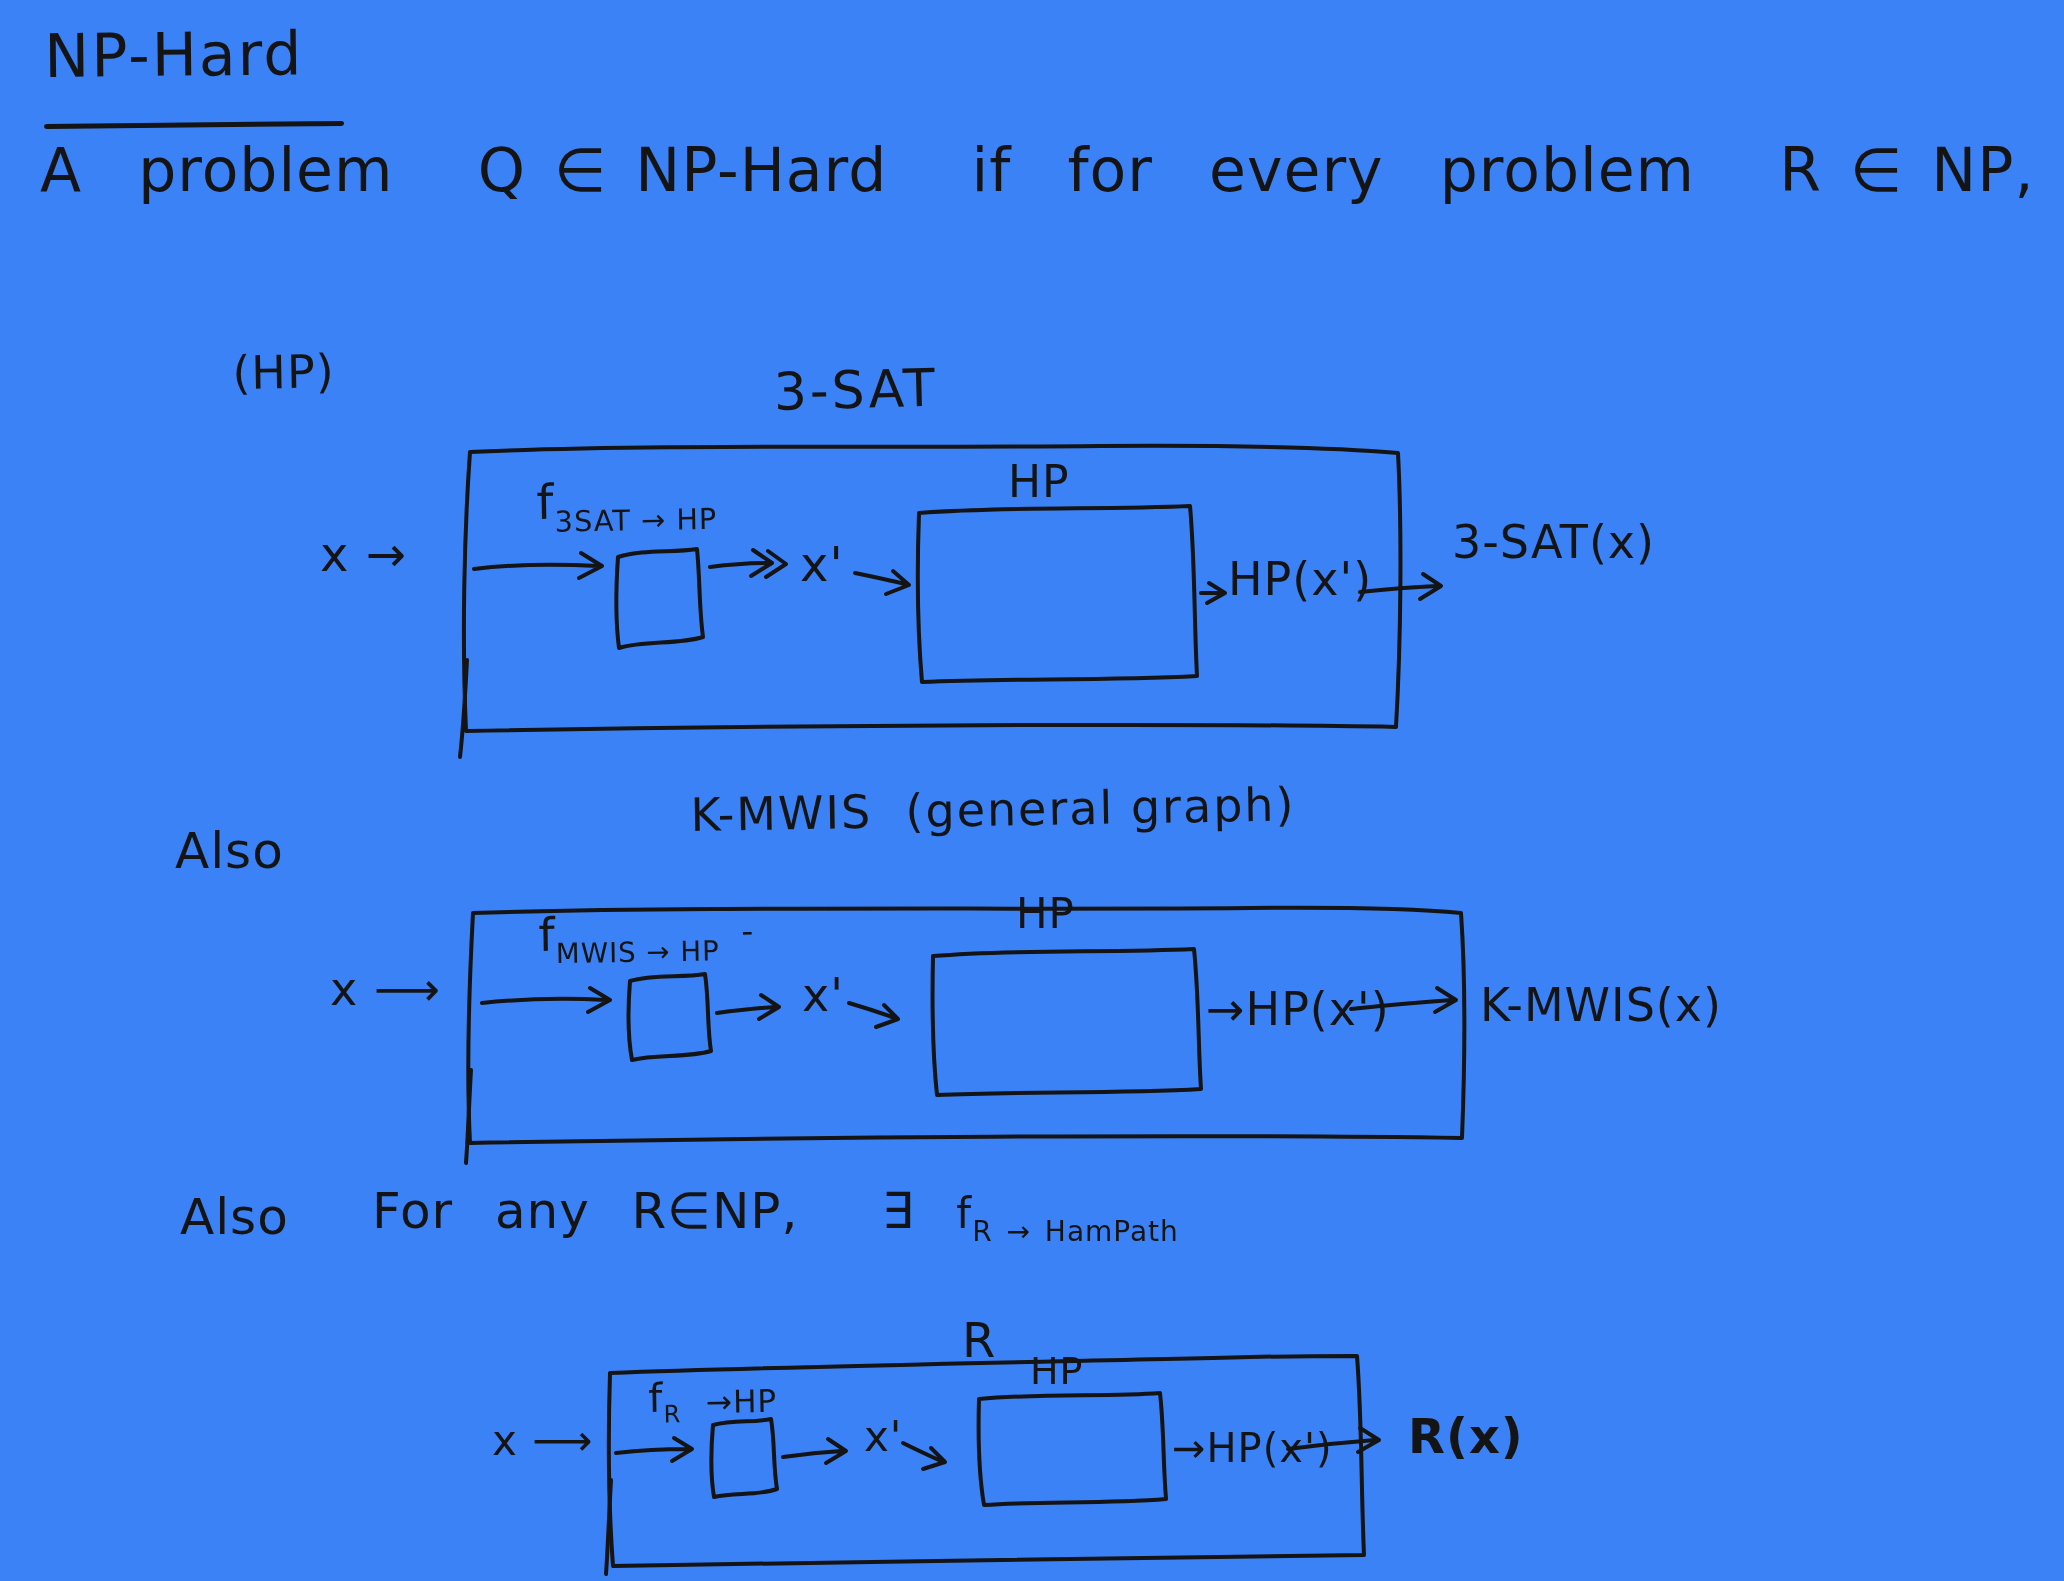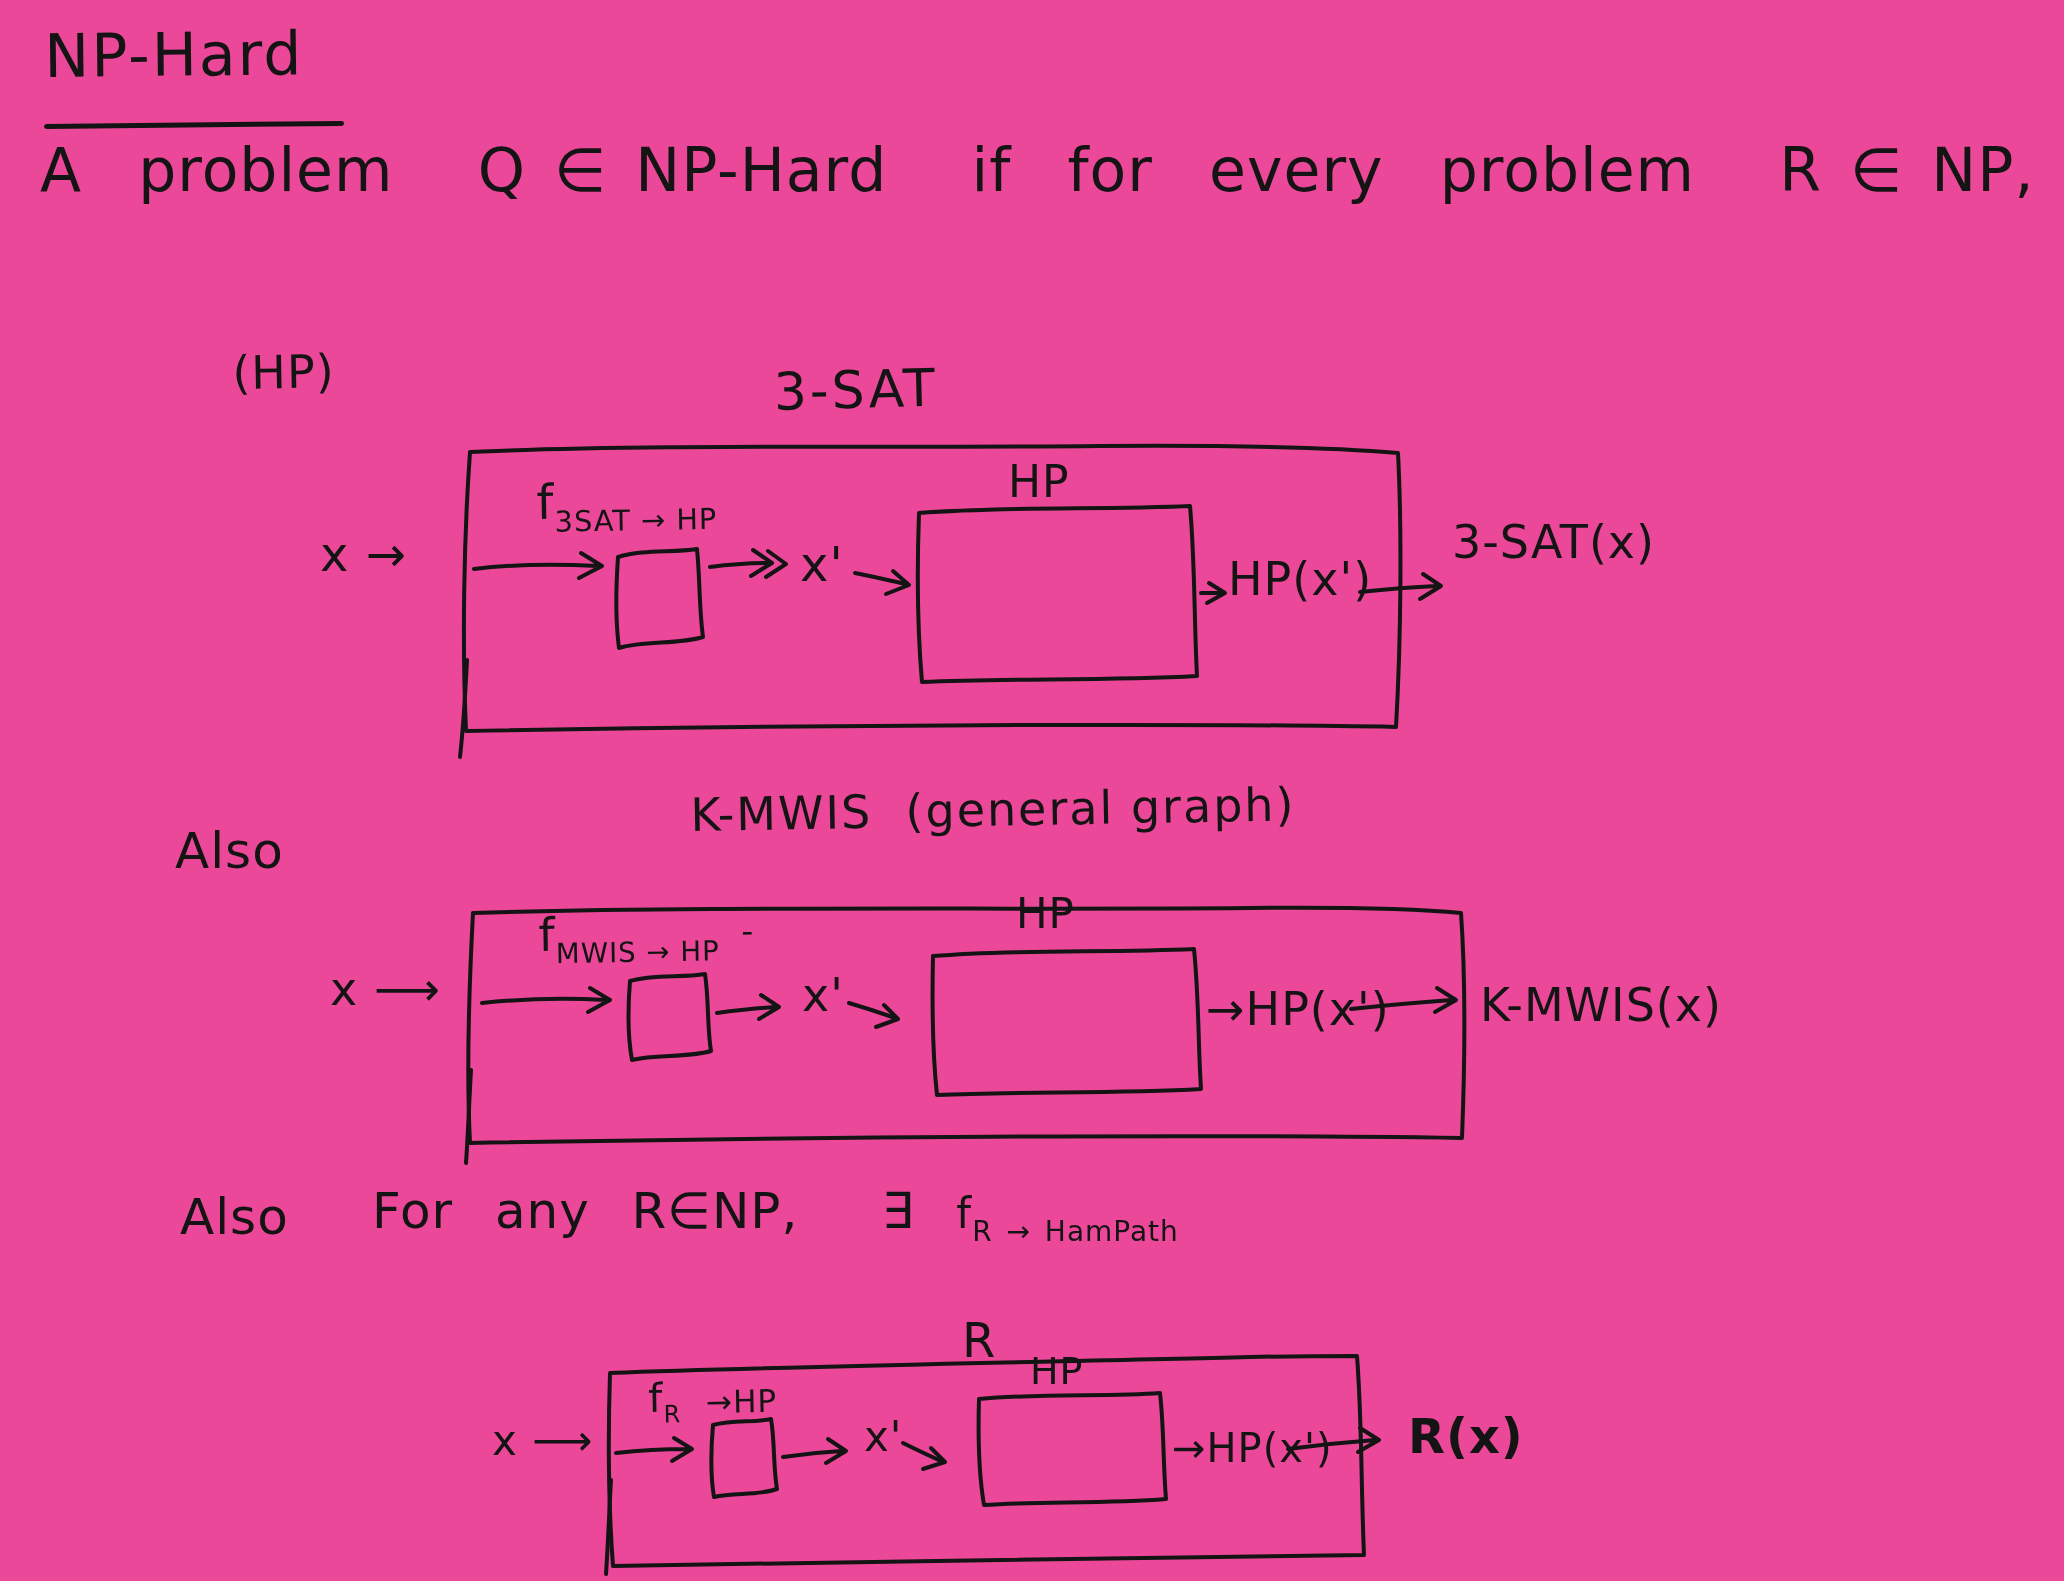--- a/index.html
+++ b/index.html
@@ -1,19 +1,19 @@
 <!DOCTYPE html>
 <html><head>
 <meta charset="utf-8">
 <style>
   html,body{margin:0;padding:0;background:#e8e8e8;}
   .page{
     position:relative;
     width:2064px;height:1581px;
-    background:#ec4899;
+    background:#3b82f6;
     overflow:hidden;
     font-family:"DejaVu Sans",sans-serif;
     color:#141414;
   }
   .ink{position:absolute;left:0;top:0;width:2064px;height:1581px;pointer-events:none;}
   .ink path{fill:none;stroke:#141414;stroke-width:4;stroke-linecap:round;stroke-linejoin:round;}
   .t{
     position:absolute;
     white-space:pre;
     line-height:1;

